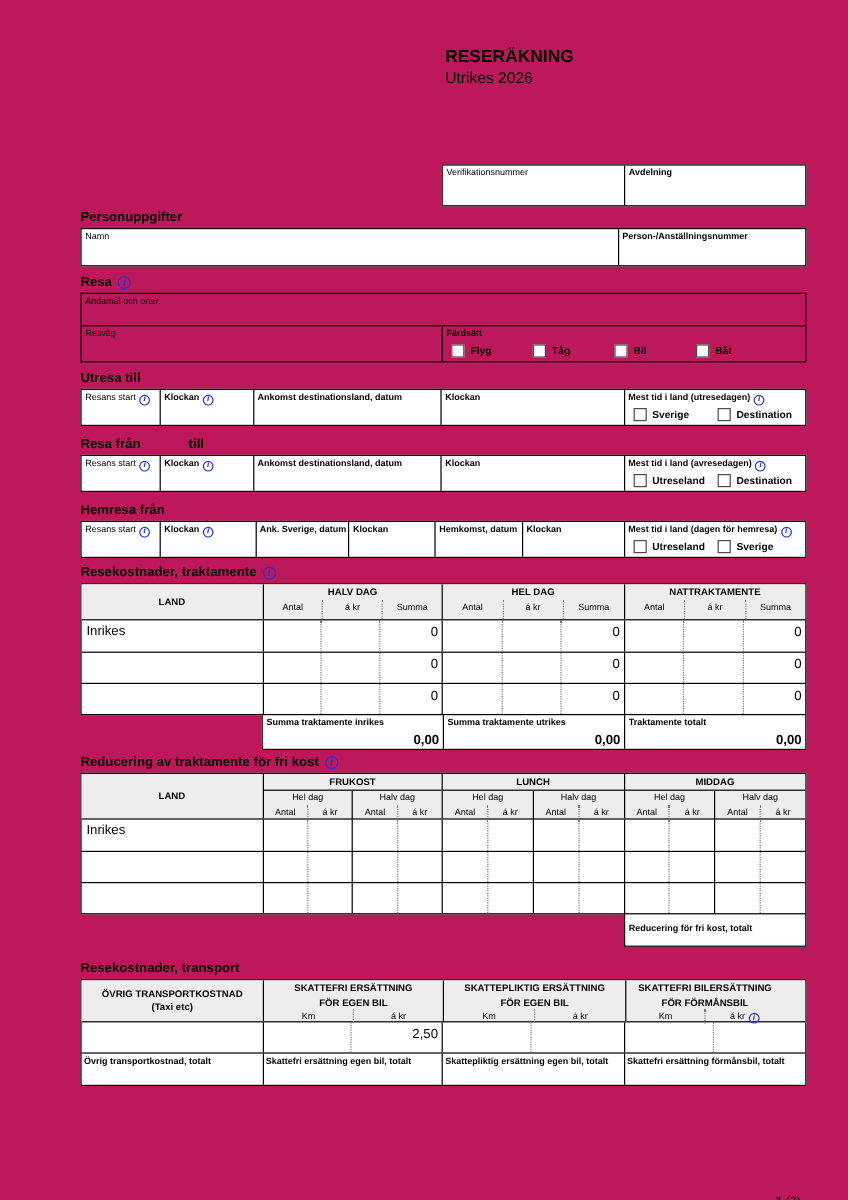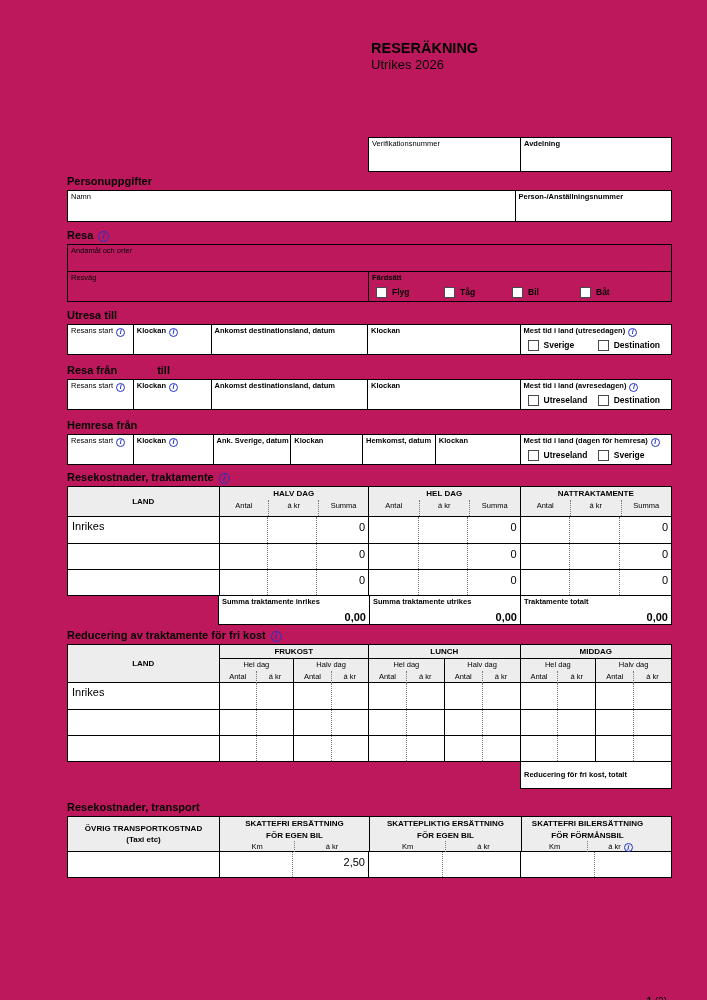--- a/index.html
+++ b/index.html
@@ -554,20 +554,26 @@
           </div>
         <div class="gflex" style="width:152px">
             <div class="sub"></div>
             <div class="sub val"></div>
           </div>
         <div class="gflex" style="width:152px">
             <div class="sub"></div>
             <div class="sub val"></div>
           </div>
       </div>
+      <div class="trow" style="height:27px">
+        <div class="totcell" style="width:151px">Övrig transportkostnad, totalt</div>
+        <div class="totcell" style="width:150px">Skattefri ersättning egen bil, totalt</div>
+        <div class="totcell" style="width:152px">Skattepliktig ersättning egen bil, totalt</div>
+        <div class="totcell" style="width:152px">Skattefri ersättning förmånsbil, totalt</div>
+      </div>
     </div>
   </div>
 
   <div class="pageno">
     <b>1</b> <span>(2)</span>
   </div>
 
 </div>
 
 </body></html>

